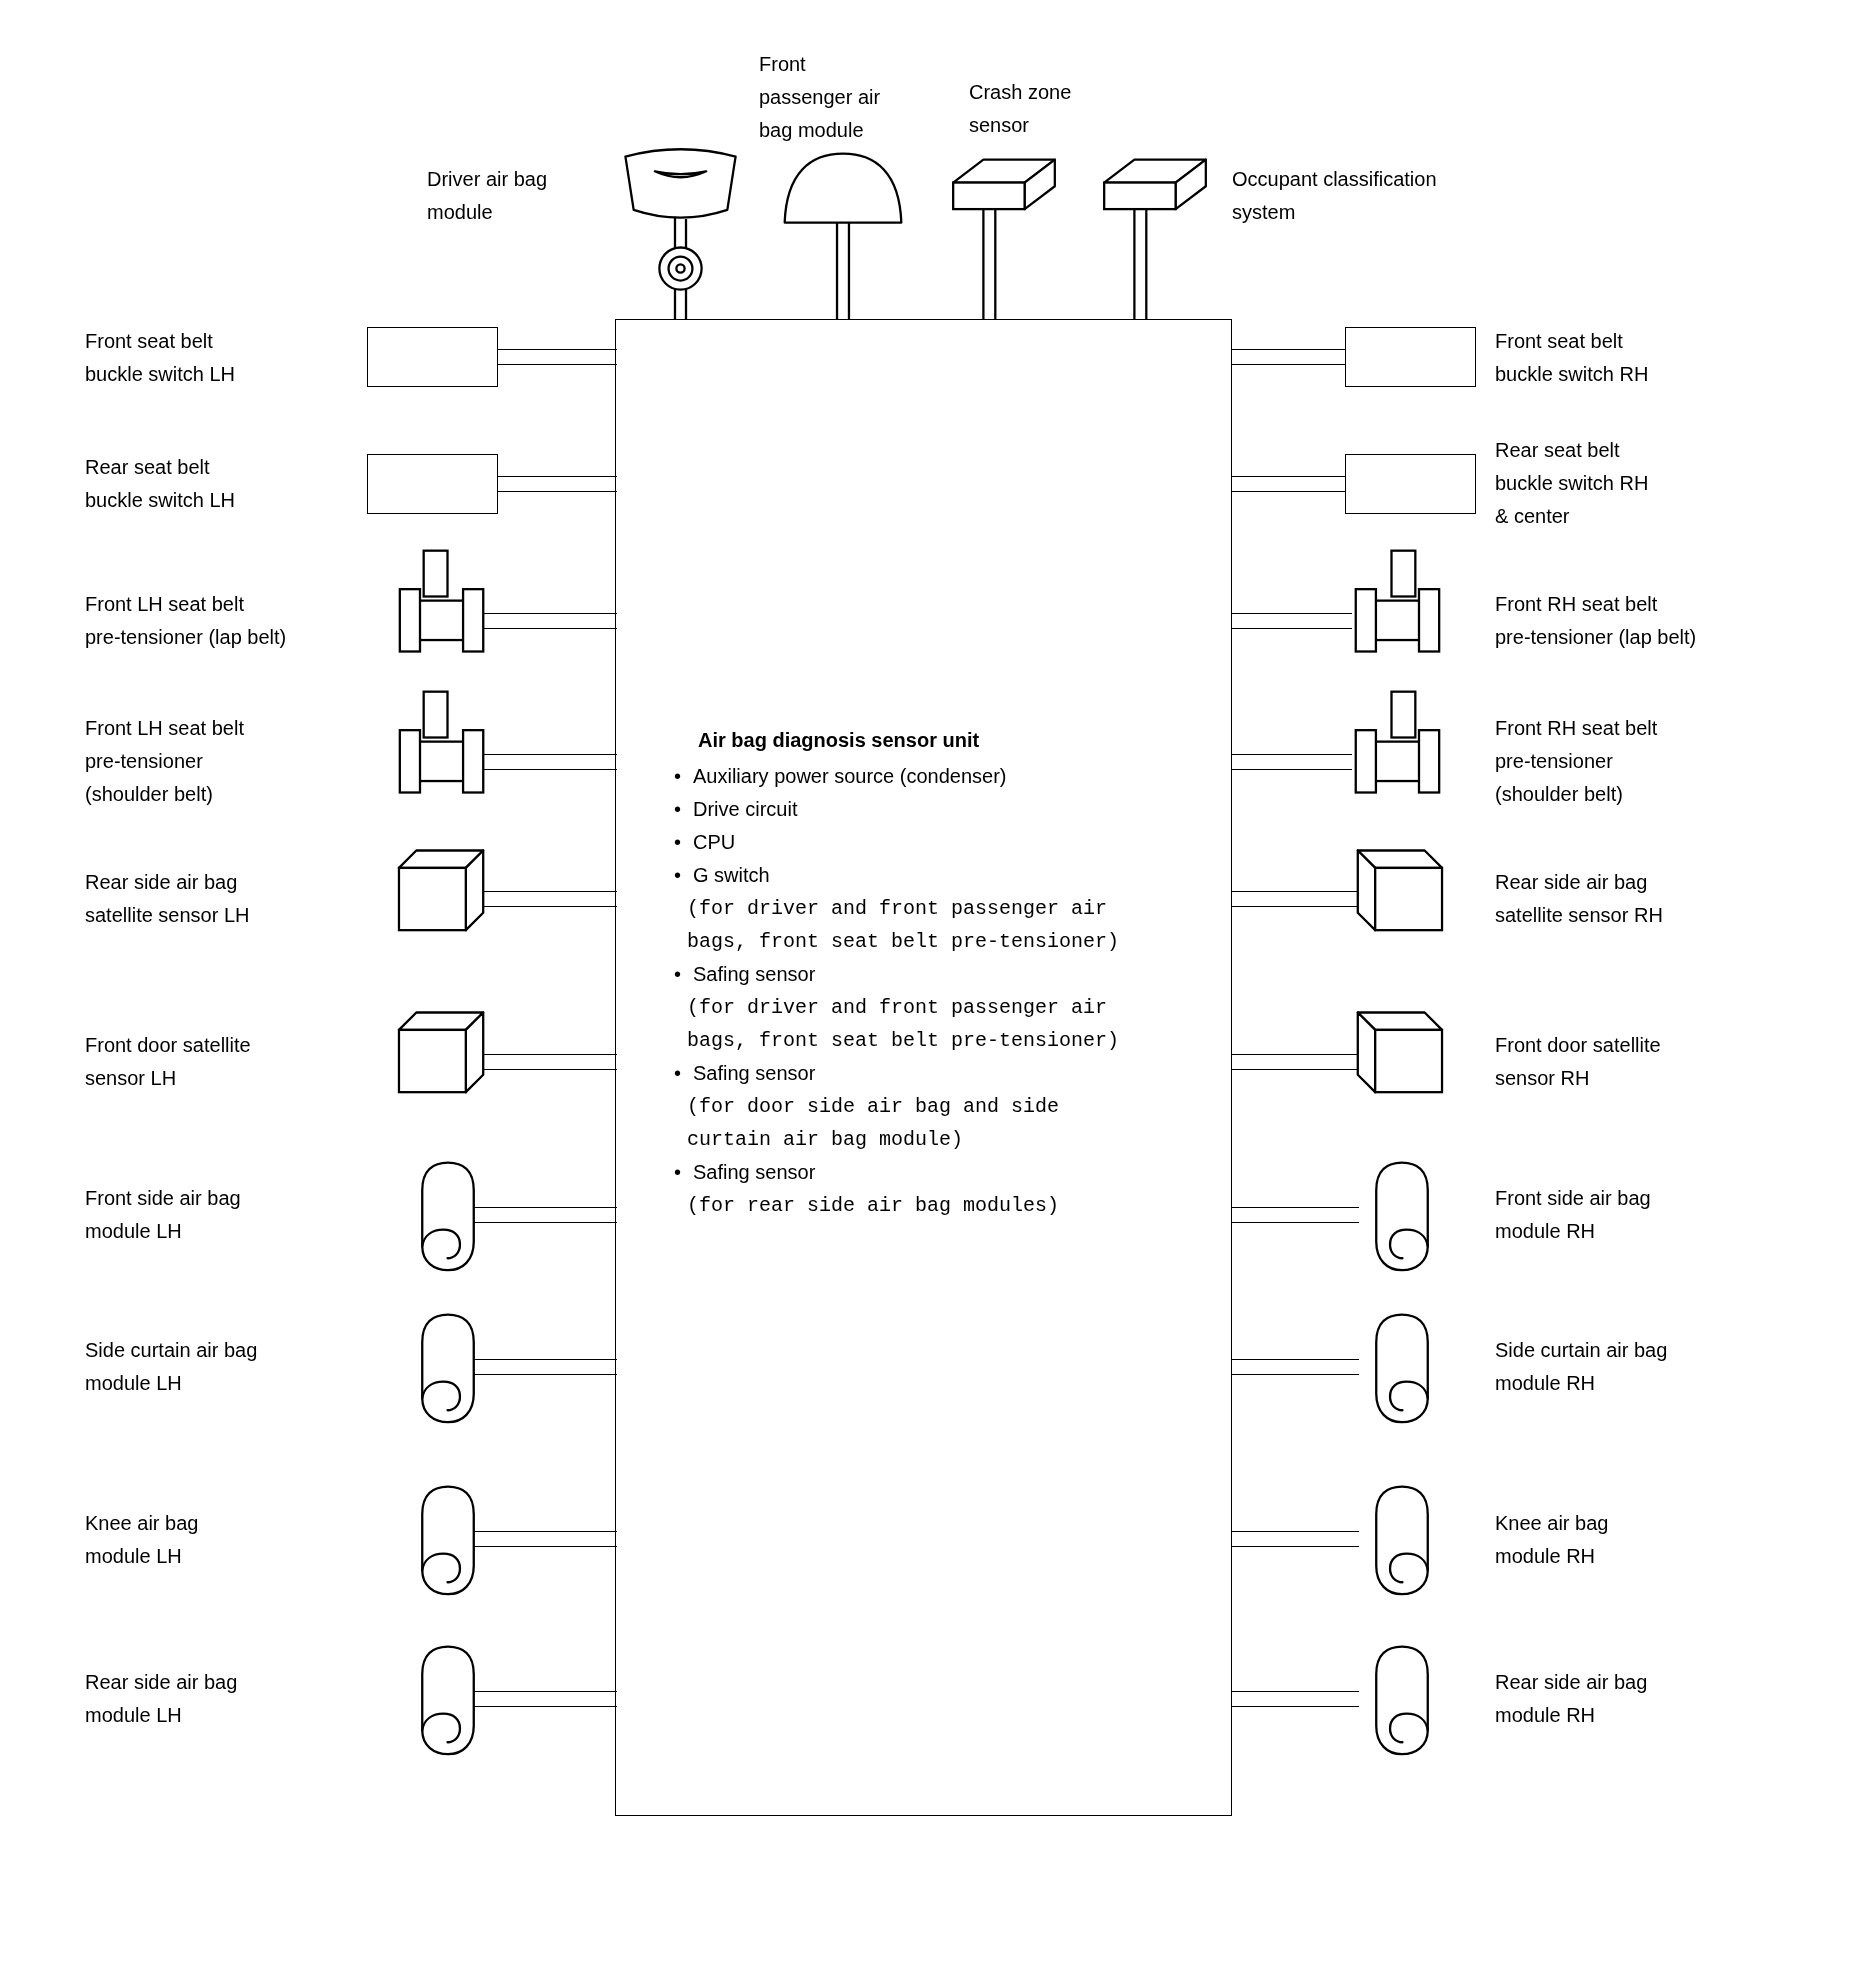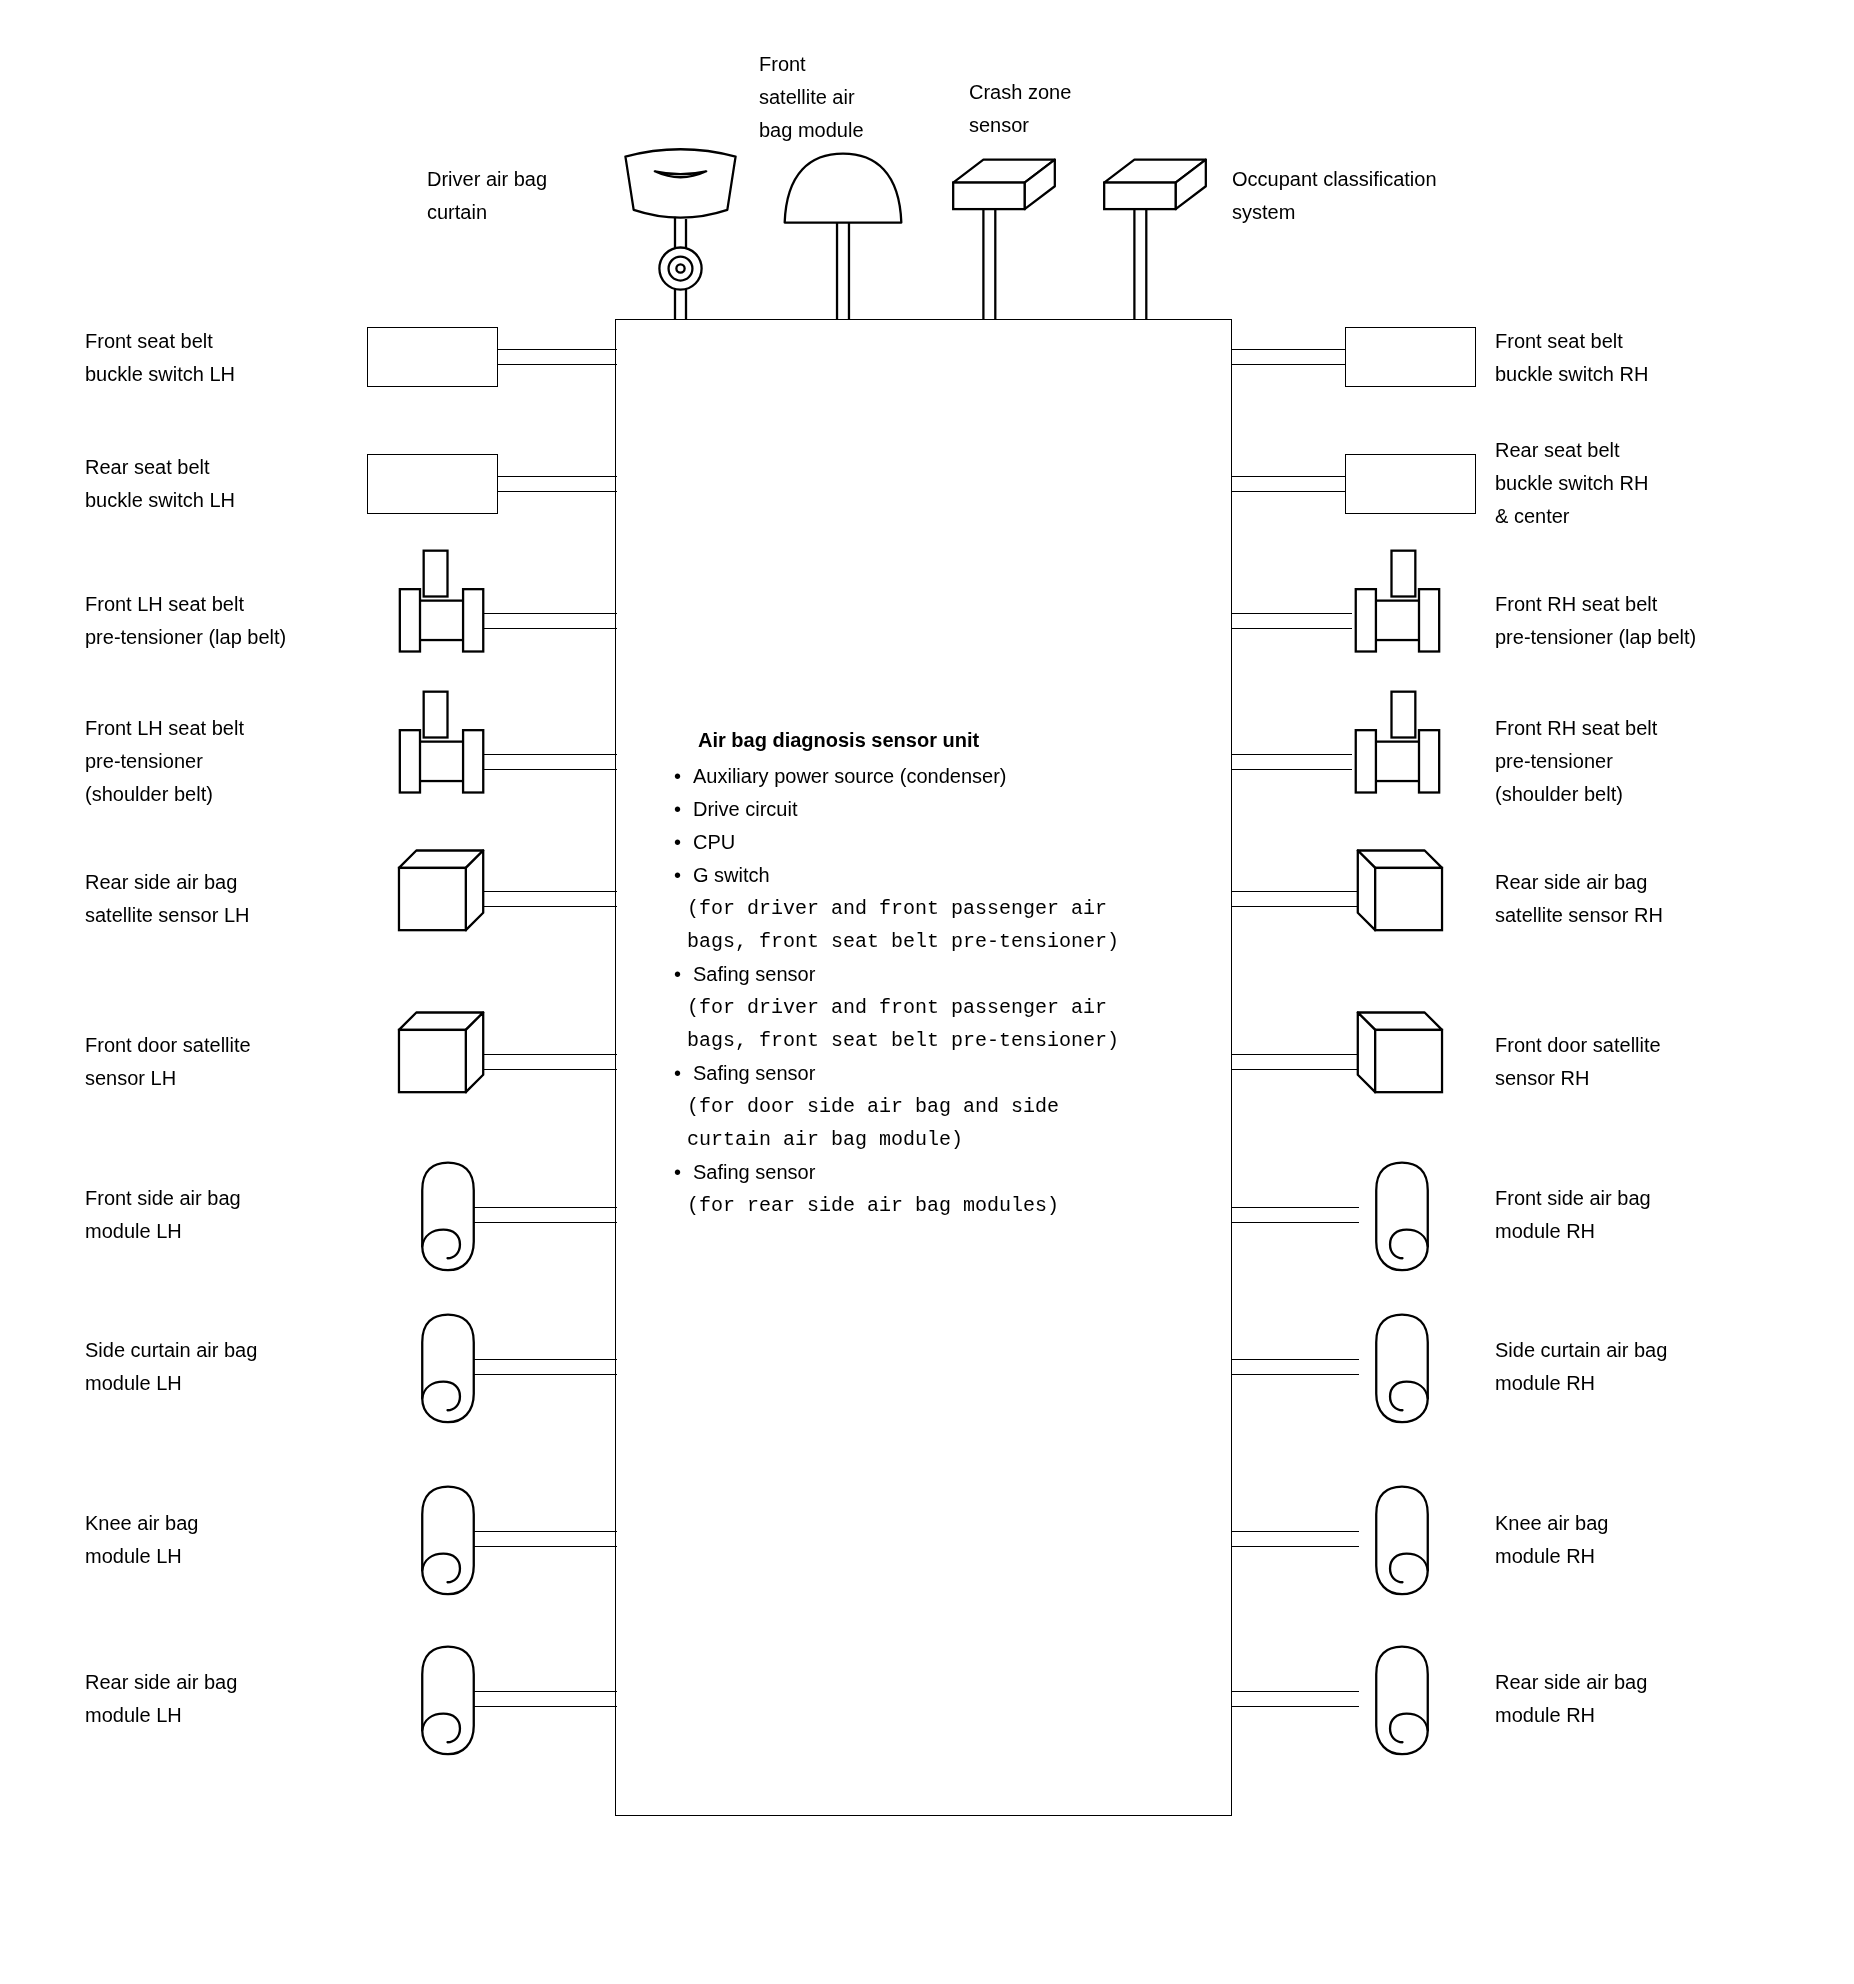--- a/index.html
+++ b/index.html
@@ -76,23 +76,23 @@
     <symbol id="sym-mod" viewBox="0 0 200 256">
       <path d="M44,74 C44,30 68,14 100,14 C132,14 156,30 156,74 L156,186 C156,226 132,248 100,248 C70,248 44,230 44,196 Z" fill="#fff" stroke="#000" stroke-width="5" stroke-linejoin="round"></path>
       <path d="M44,196 C48,172 66,160 90,160 C112,160 126,172 126,192 C126,210 114,222 99,222" fill="none" stroke="#000" stroke-width="5" stroke-linecap="round"></path>
     </symbol>
   </defs>
 </svg>
 
 <div class="canvas">
 
   <div class="label" style="left:427px;top:163px;">Driver air bag
-curtain</div>
+module</div>
   <div class="label" style="left:759px;top:48px;">Front
-satellite air
+passenger air
 bag module</div>
   <div class="label" style="left:969px;top:76px;">Crash zone
 sensor</div>
   <div class="label" style="left:1232px;top:163px;">Occupant classification
 system</div>
 
   <svg class="shape" style="left:616px;top:141px;" width="129" height="179" viewBox="0 0 280 390">
       <use href="#sym-driver"></use>
     </svg>
   <svg class="shape" style="left:781px;top:150px;" width="124" height="170" viewBox="0 0 270 370">

